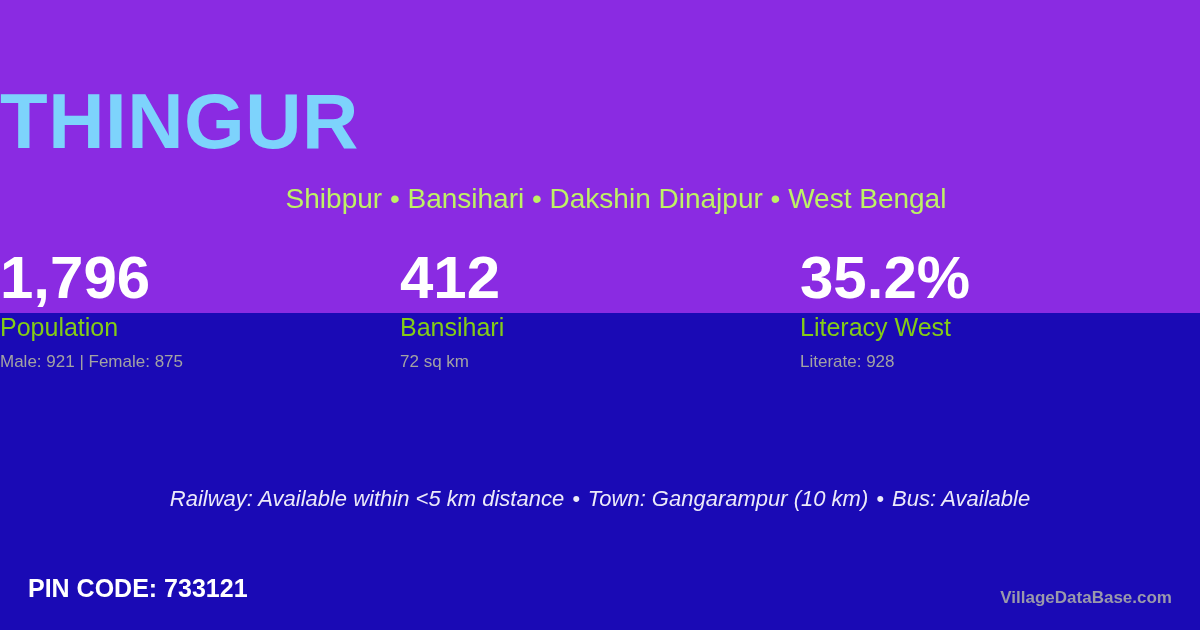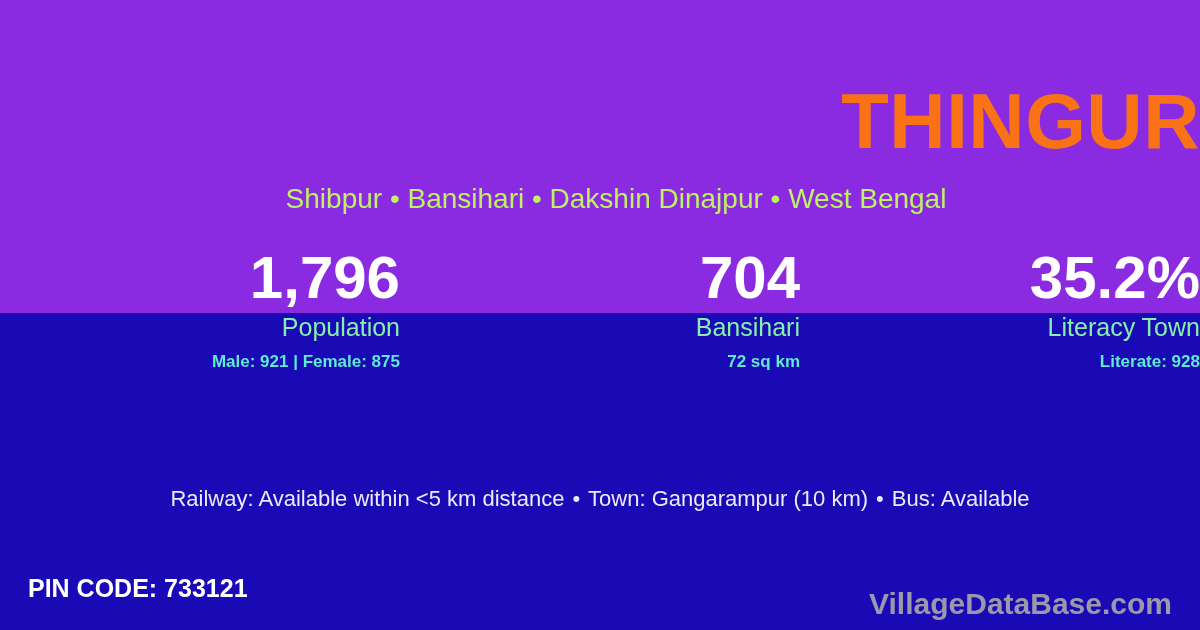--- a/index.html
+++ b/index.html
@@ -30,26 +30,26 @@
     height: 313px;
     background: #8a2be2;
   }
 
   
   .village-title {
     position: absolute;
     left: 0;
     top: 82px;
     width: 1200px;
-    text-align: right;
+    text-align: left;
     font-size: 78px;
     font-weight: bold;
     line-height: 1;
     letter-spacing: 0.5px;
-    color: #f97316;
+    color: #7dd3fc;
     white-space: nowrap;
   }
 
   .village-subtitle {
     position: absolute;
     left: 0;
     top: 181px;
     width: 1200px;
     text-align: center;
     font-size: 28px;
@@ -64,56 +64,56 @@
   .stats-row {
     position: absolute;
     left: 0;
     top: 248px;
     width: 1200px;
     display: flex;
     flex-direction: row;
   }
   .stat-col {
     flex: 1 1 0;
-    text-align: right;
-    padding-left: 48px;
+    text-align: left;
   }
   .stat-value {
     font-size: 60px;
     font-weight: bold;
     line-height: 1;
     color: #ffffff;
     height: 62px;
   }
   .stat-label {
     margin-top: 5px;
     font-size: 25px;
     font-weight: normal;
     line-height: 1;
-    color: #86efac;
+    color: #84cc16;
   }
   .stat-sub {
     margin-top: 13px;
     font-size: 17px;
-    font-weight: bold;
+    font-weight: normal;
     line-height: 1;
-    color: #5eead4;
+    color: #a3a3a3;
   }
 
   
   .infra-line {
     position: absolute;
     left: 0;
     top: 486px;
     width: 1200px;
     text-align: center;
     font-size: 22px;
     line-height: 1.2;
     color: #eceaf9;
     white-space: nowrap;
+    font-style: italic;
   }
   .infra-sep {
     padding: 0 8px;
     color: #eceaf9;
   }
 
   
   .pin-code {
     position: absolute;
     left: 28px;
@@ -122,21 +122,21 @@
     font-weight: bold;
     line-height: 1;
     color: #ffffff;
     white-space: nowrap;
     text-align: center;
   }
   .watermark {
     position: absolute;
     right: 28px;
     top: 589px;
-    font-size: 30px;
+    font-size: 17px;
     font-weight: bold;
     line-height: 1;
     color: #9a99ab;
     white-space: nowrap;
   }
 </style>
 </head>
 <body>
 
 <div class="card">
@@ -149,28 +149,28 @@
 
   <div class="stats-row">
 
     <div class="stat-col">
       <div class="stat-value">1,796</div>
       <div class="stat-label">Population</div>
       <div class="stat-sub">Male: 921 | Female: 875</div>
     </div>
 
     <div class="stat-col">
-      <div class="stat-value">704</div>
+      <div class="stat-value">412</div>
       <div class="stat-label">Bansihari</div>
       <div class="stat-sub">72 sq km</div>
     </div>
 
     <div class="stat-col">
       <div class="stat-value">35.2%</div>
-      <div class="stat-label">Literacy Town</div>
+      <div class="stat-label">Literacy West</div>
       <div class="stat-sub">Literate: 928</div>
     </div>
 
   </div>
 
   <div class="infra-line"><span>Railway: Available within &lt;5 km distance</span><span class="infra-sep">•</span><span>Town: Gangarampur (10 km)</span><span class="infra-sep">•</span><span>Bus: Available</span></div>
 
   <div class="pin-code">PIN CODE: 733121</div>
 
   <div class="watermark">VillageDataBase.com</div>

